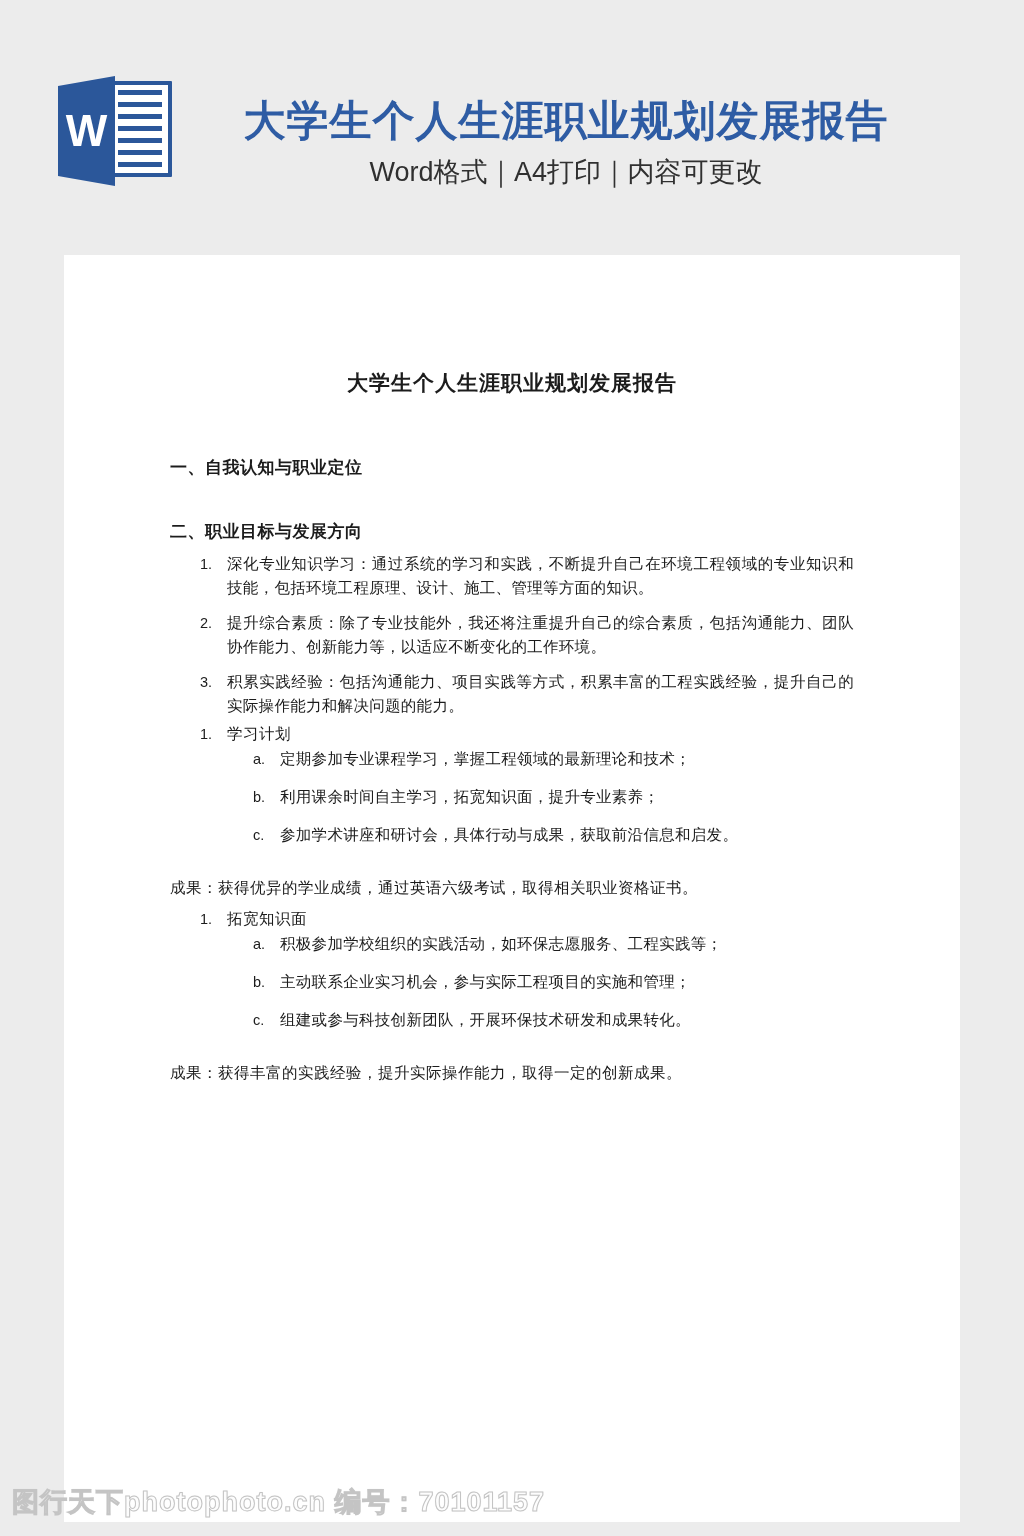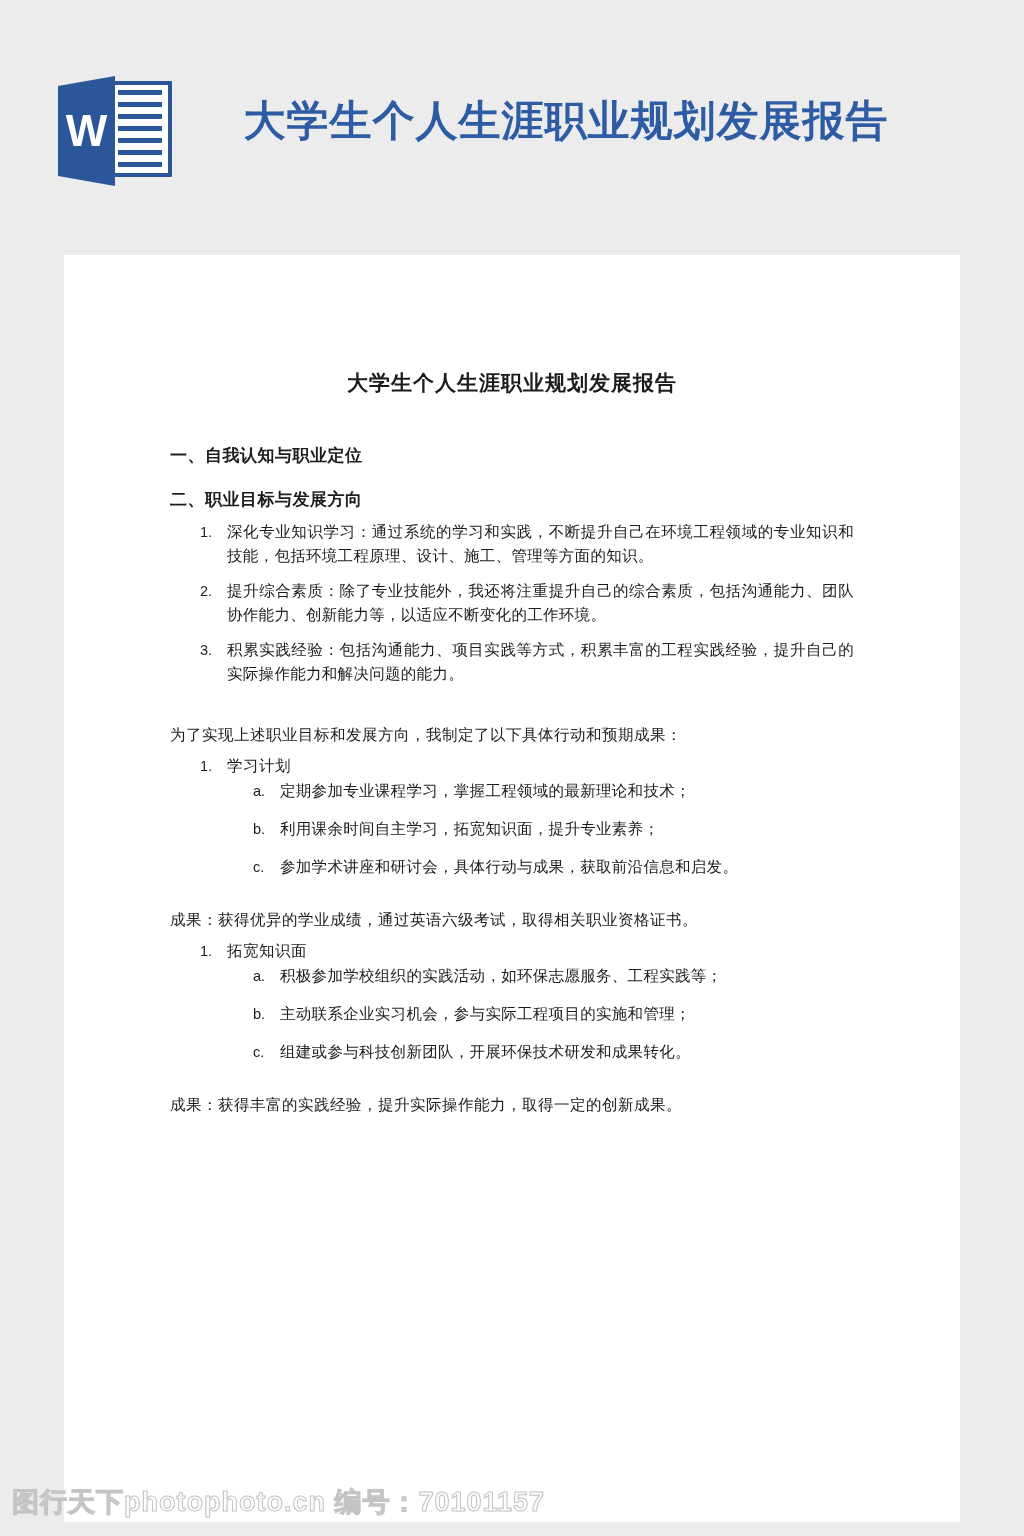--- a/index.html
+++ b/index.html
@@ -50,22 +50,22 @@
     color: #1c1c1c;
   }
   .doc-title {
     margin: 0; font-size: 21px; line-height: 30px; font-weight: bold;
     text-align: center; letter-spacing: 1px;
   }
   .sec-heading {
     margin: 0; font-size: 17px; line-height: 24px; font-weight: bold;
     letter-spacing: 0.5px;
   }
-  .sec-heading.s1 { margin-top: 46px; }
-  .sec-heading.s2 { margin-top: 20px; }
+  .sec-heading.s1 { margin-top: 59px; font-family: Liberation Mono, monospace; }
+  .sec-heading.s2 { margin-top: 39px; }
   .sec-heading.s3 { margin-top: 24px; }
   .body-para {
     margin: 28px 0 0 0; font-size: 15.5px; line-height: 30px;
     text-align: justify; letter-spacing: 0.5px;
   }
   .body-para.single { margin-top: 34px; }
 
   .olist { margin: 8px 0 0 0; padding-left: 30px; }
   .oitem { display: flex; line-height: 24px; margin-bottom: 11px; }
   .oitem:last-child { margin-bottom: 0; }
@@ -111,20 +111,21 @@
 
   <div class="promo-header">
     <div class="word-logo">
       <div class="word-doc-sheet">
         <div class="word-doc-lines"></div>
       </div>
       <div class="word-front">W</div>
     </div>
     <div class="header-text">
       <h1 class="promo-title">大学生个人生涯职业规划发展报告</h1>
+      <div class="promo-subtitle">Word格式｜A4打印｜内容可更改</div>
     </div>
   </div>
 
   <div class="sheet">
     <h2 class="doc-title">大学生个人生涯职业规划发展报告</h2>
 
     <h3 class="sec-heading s1">一、自我认知与职业定位</h3>
 
     <h3 class="sec-heading s2">二、职业目标与发展方向</h3>
 
@@ -136,21 +137,20 @@
       <div class="oitem">
         <span class="onum">2.</span>
         <span class="otxt">提升综合素质：除了专业技能外，我还将注重提升自己的综合素质，包括沟通能力、团队协作能力、创新能力等，以适应不断变化的工作环境。</span>
       </div>
       <div class="oitem">
         <span class="onum">3.</span>
         <span class="otxt">积累实践经验：包括沟通能力、项目实践等方式，积累丰富的工程实践经验，提升自己的实际操作能力和解决问题的能力。</span>
       </div>
     </div>
 
-    <p class="body-para single">为了实现上述职业目标和发展方向，我制定了以下具体行动和预期成果：</p>
 
     <div class="plan-row">
       <span class="onum">1.</span>
       <span class="plan-label">学习计划</span>
     </div>
     <div class="sublist">
       <div class="sitem">
         <span class="sletter">a.</span>
         <span class="stxt">定期参加专业课程学习，掌握工程领域的最新理论和技术；</span>
       </div>

